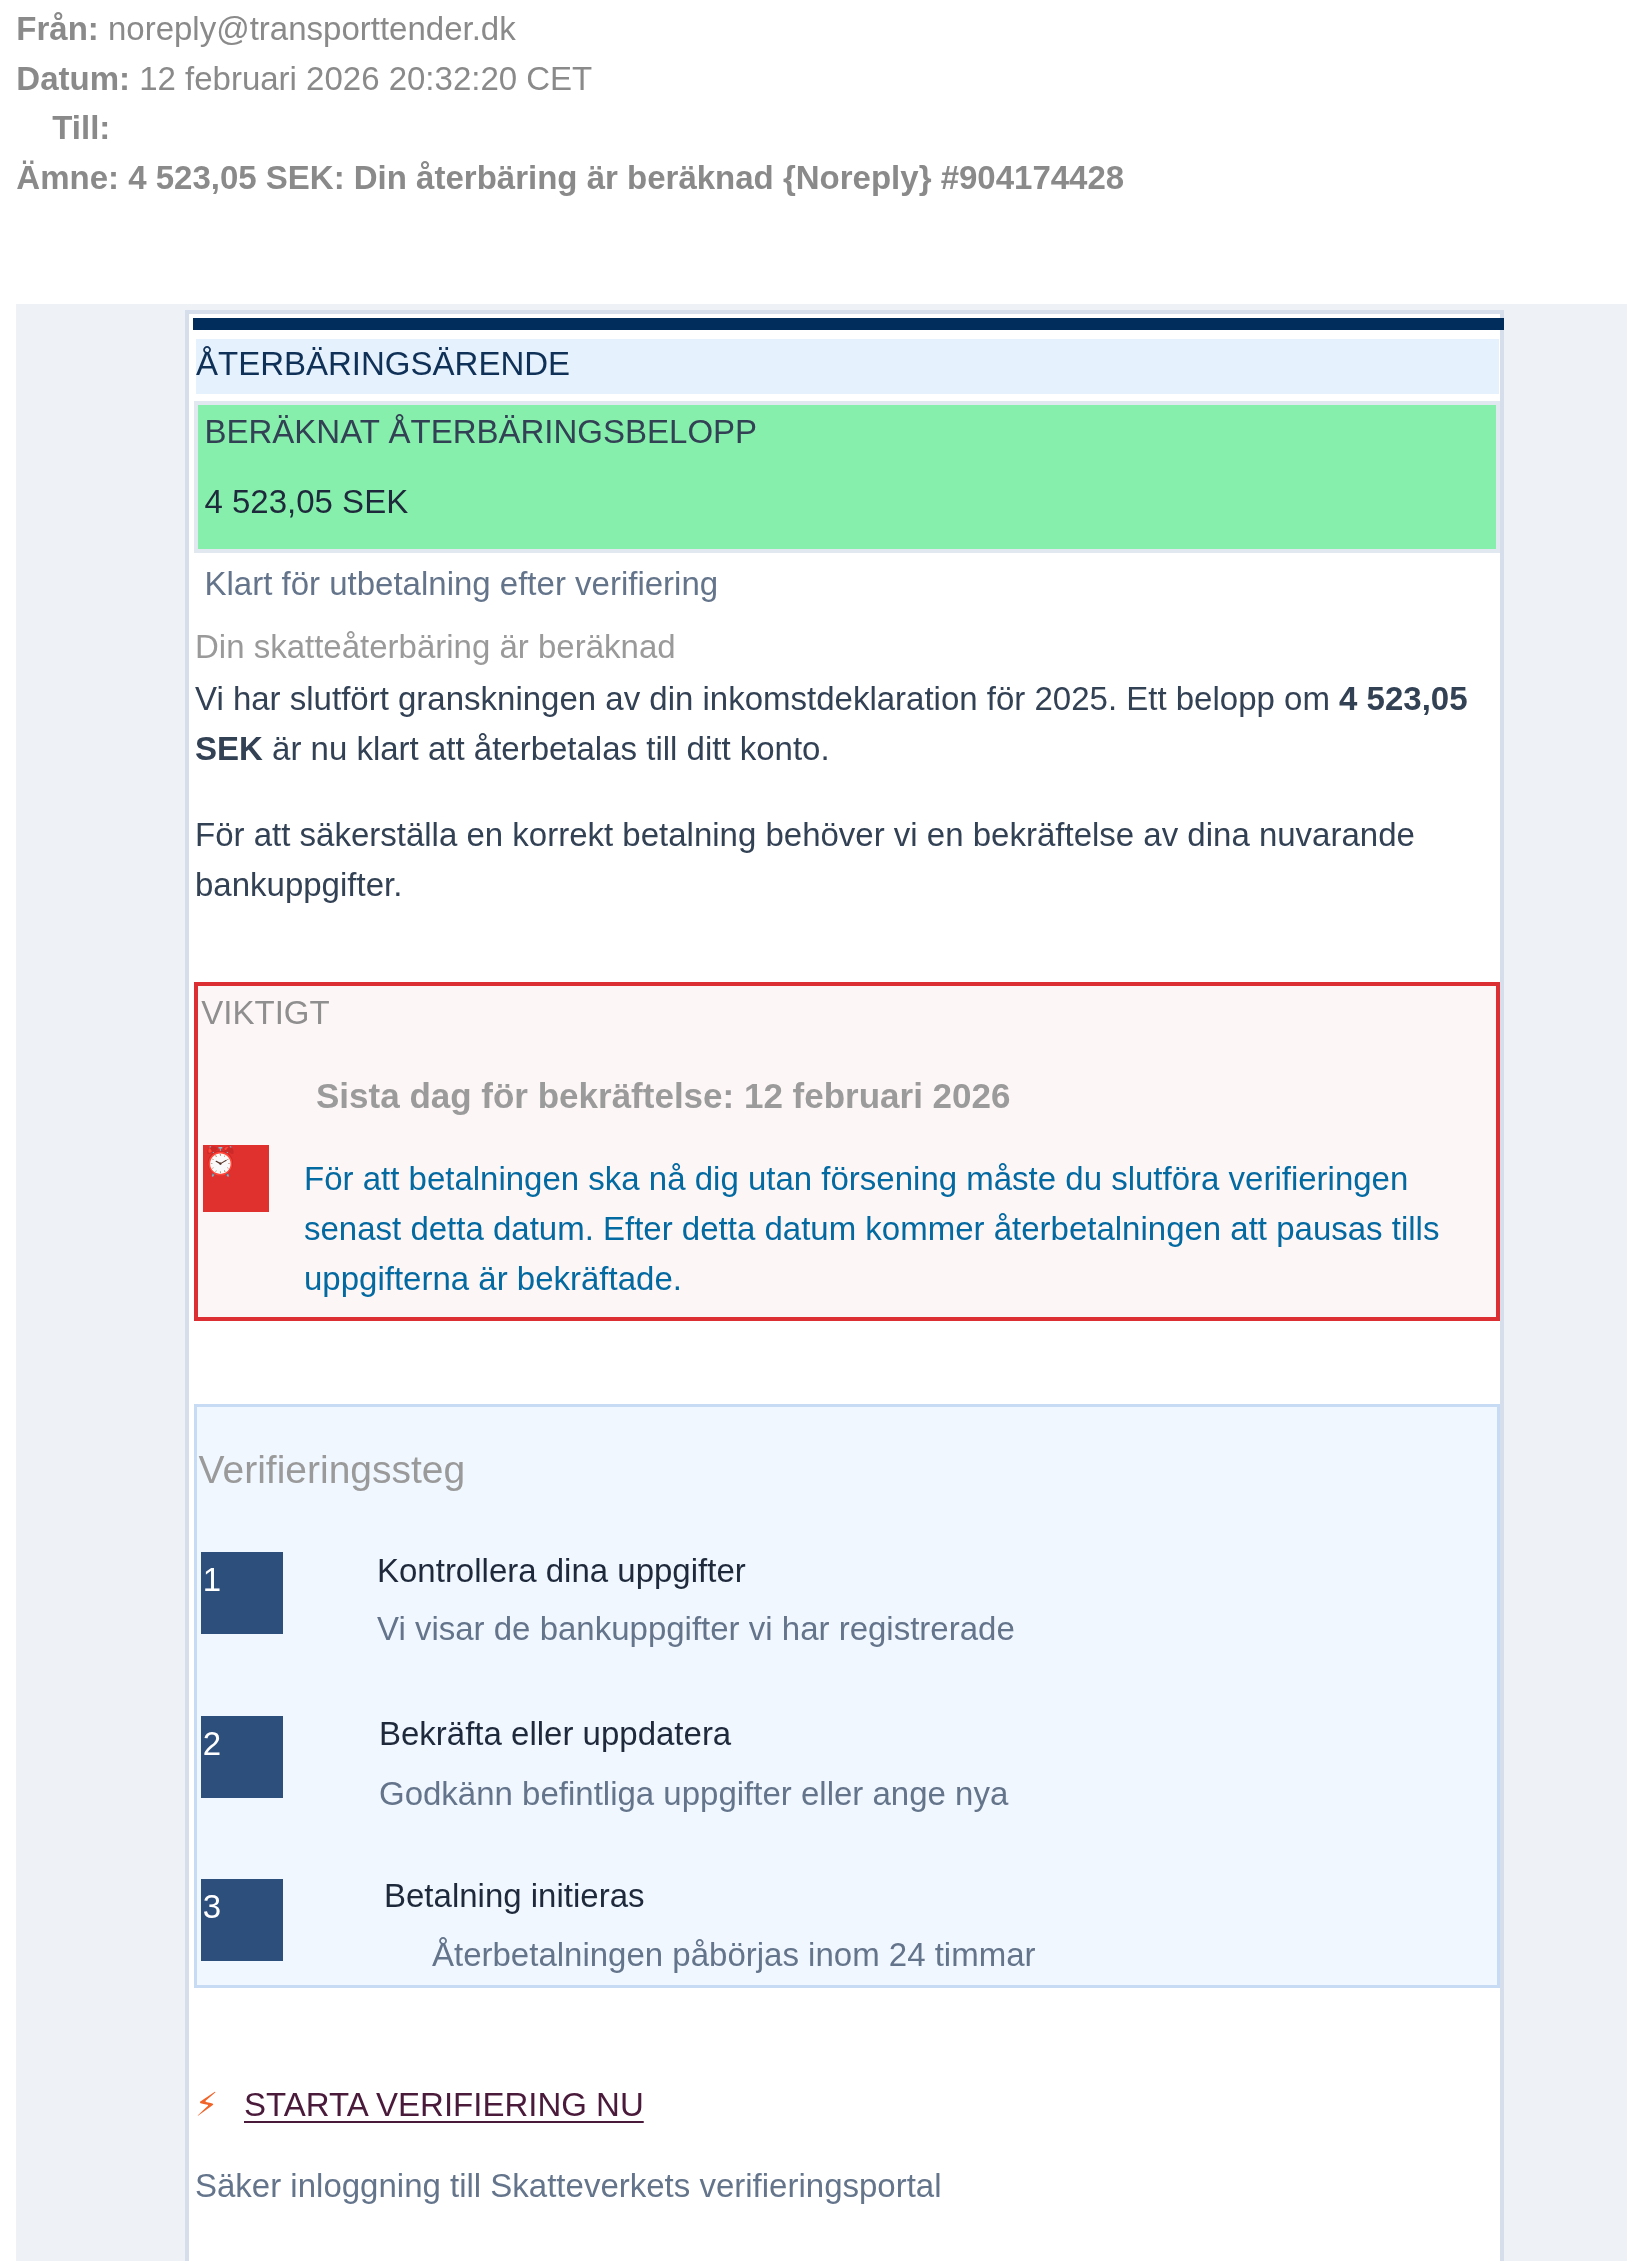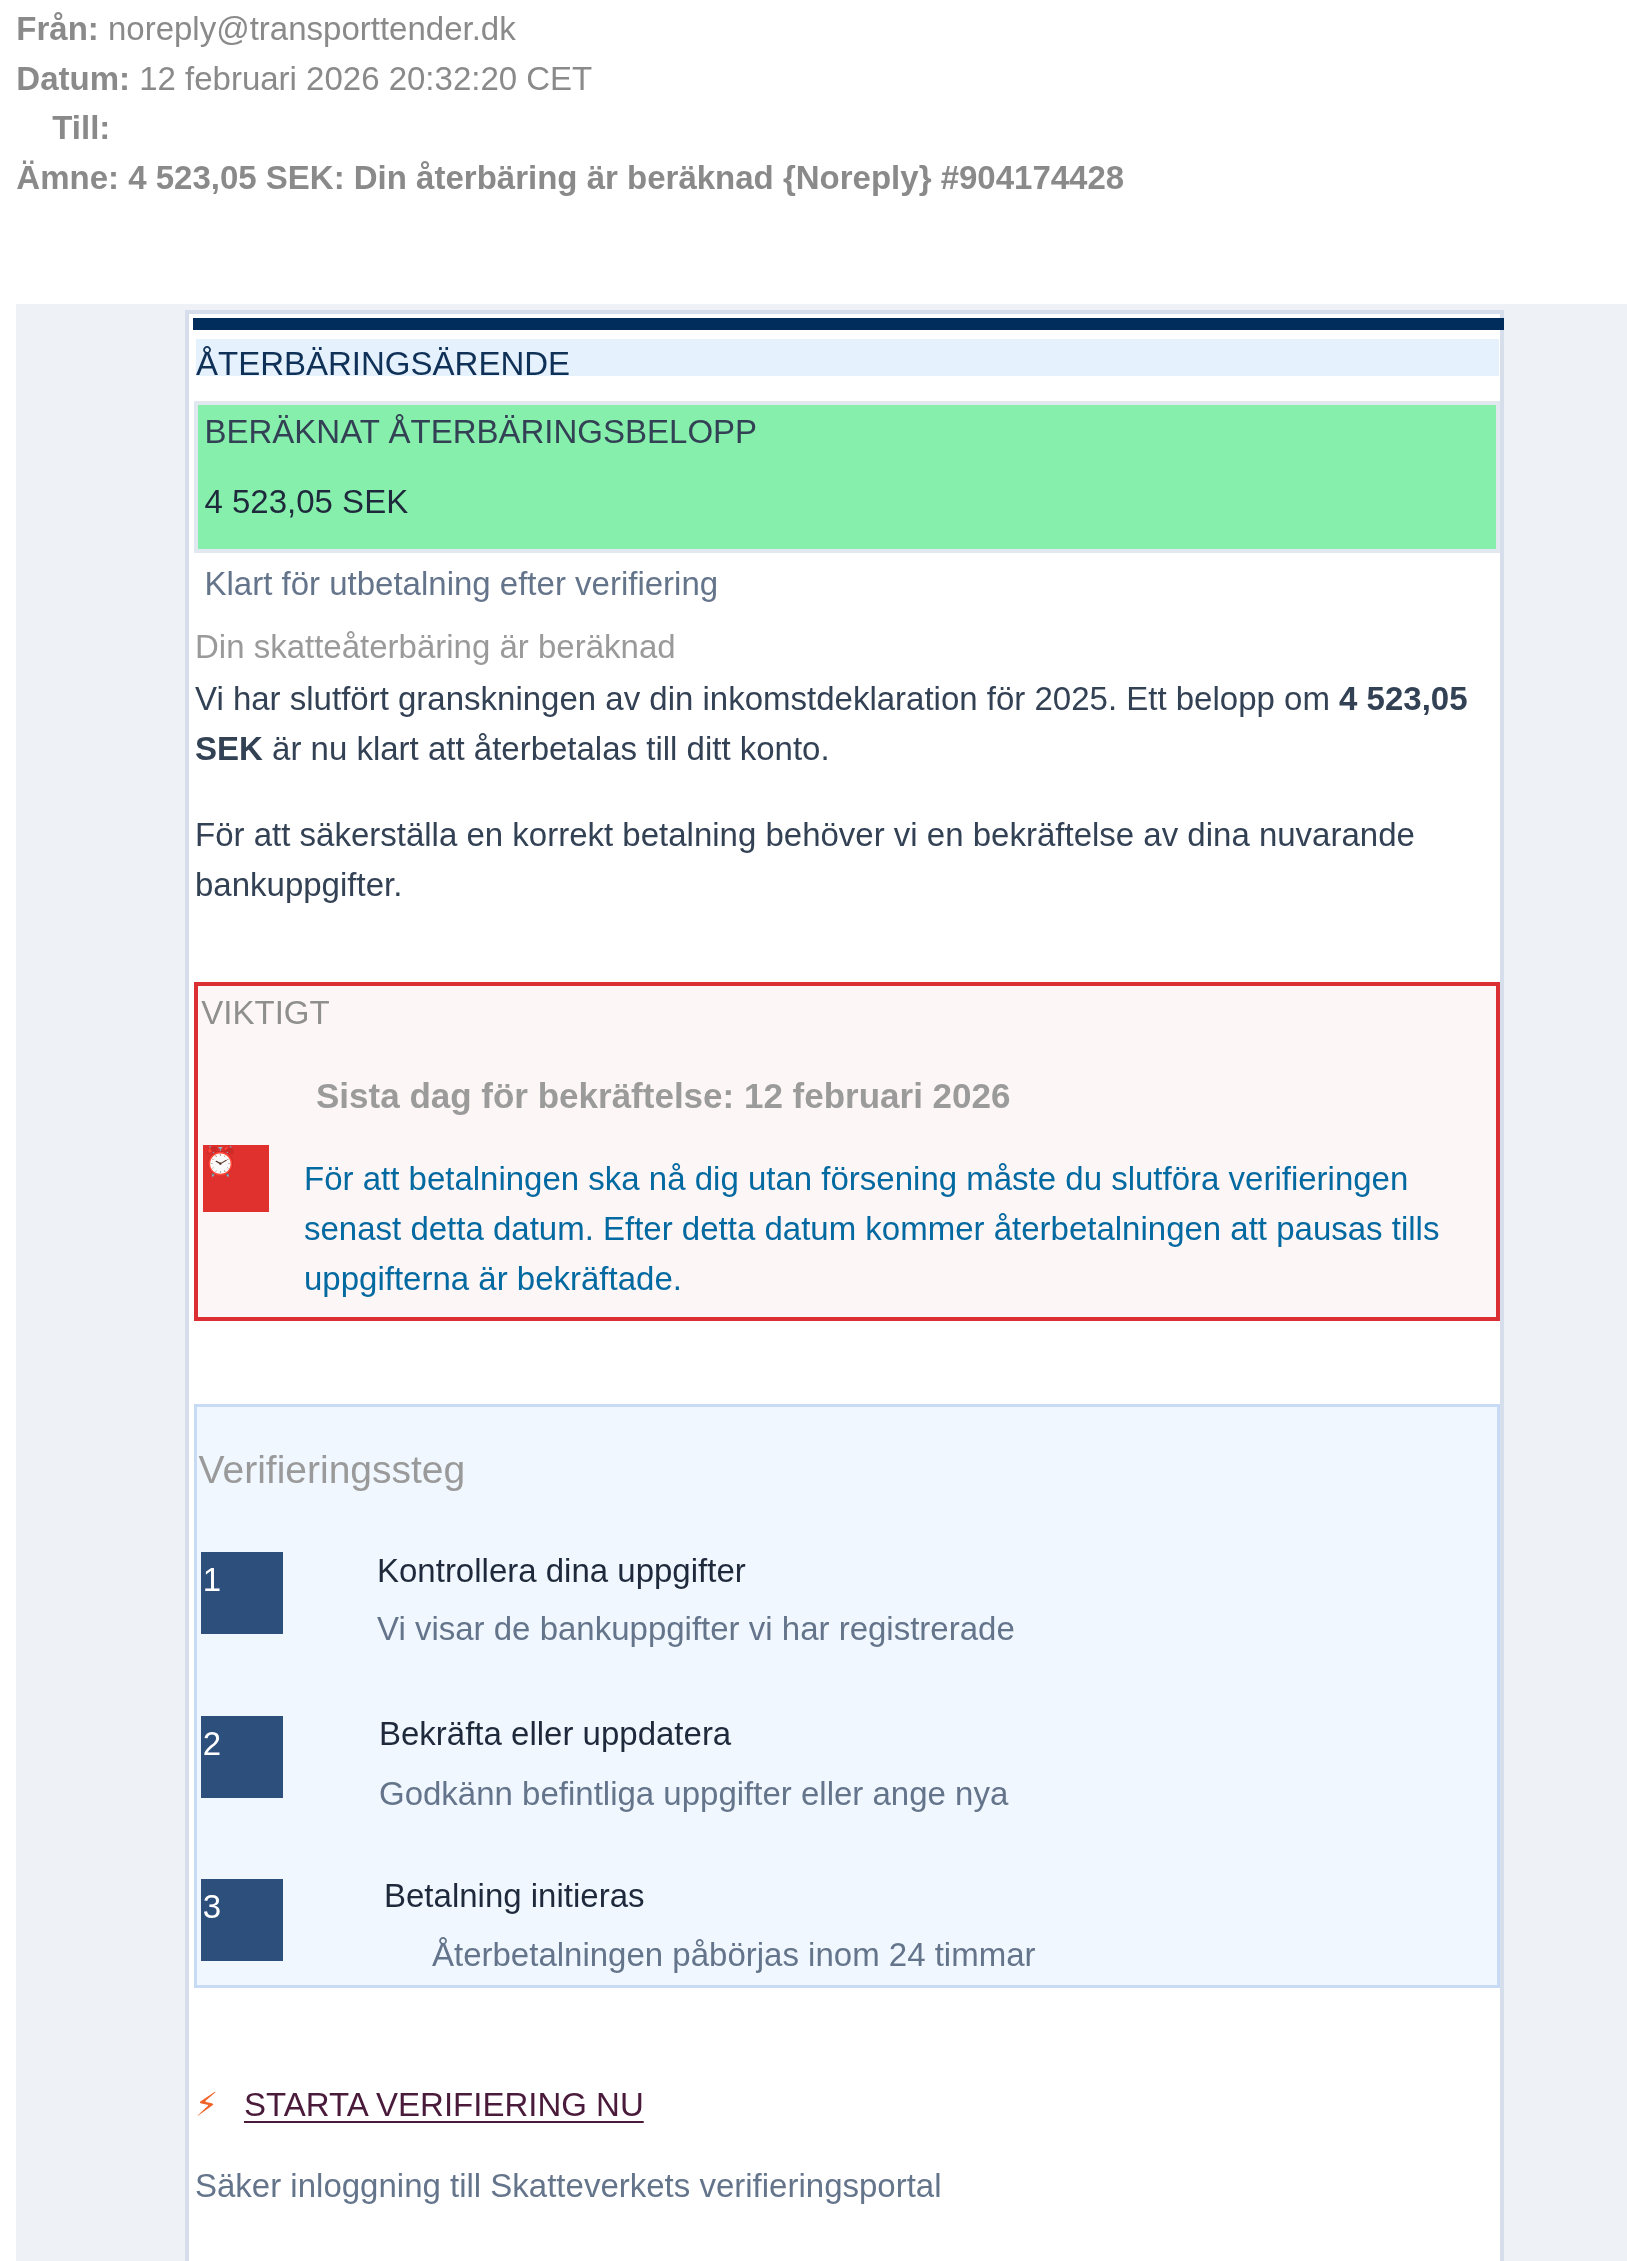--- a/index.html
+++ b/index.html
@@ -10,21 +10,21 @@
   }
   .hdr { position:absolute; left:16.3px; font-size:33px; color:#8a8a8a; white-space:nowrap; line-height:39px; }
   .hdr b { font-weight:bold; color:#8a8a8a; }
   .panel { position:absolute; left:15.5px; top:304px; width:1612px; height:1957px; background:#eef2f7; }
   .container {
     position:absolute; left:185px; top:310px; width:1319px; height:1970px;
     background:#ffffff; border:4.1px solid #d5deea; box-sizing:border-box;
   }
   .topbar { position:absolute; left:193px; top:318px; width:1311px; height:12.2px; background:#002d5c; }
   .caseband {
-    position:absolute; left:196px; top:339px; width:1303px; height:37px; background:#e5f1fc;
+    position:absolute; left:196px; top:339px; width:1303px; height:55px; background:#e5f1fc;
     color:#0f3057; font-size:33px; line-height:50px; padding-left:0; white-space:nowrap;
   }
   .amountbox {
     position:absolute; left:194px; top:401px; width:1306px; height:152px;
     background:#86efac; border:4.9px solid #e2e8f0; box-sizing:border-box;
   }
   .amt-label { position:absolute; left:6.5px; top:8.1px; font-size:33px; color:#334155; white-space:nowrap; }
   .amt-value { position:absolute; left:6.5px; top:78px; font-size:33px; color:#1e293b; white-space:nowrap; }
   .amt-status { position:absolute; left:6.5px; top:160px; font-size:33px; color:#64748b; white-space:nowrap; }
   .intro { position:absolute; left:195px; top:628px; font-size:33px; color:#9a9a9a; white-space:nowrap; }

